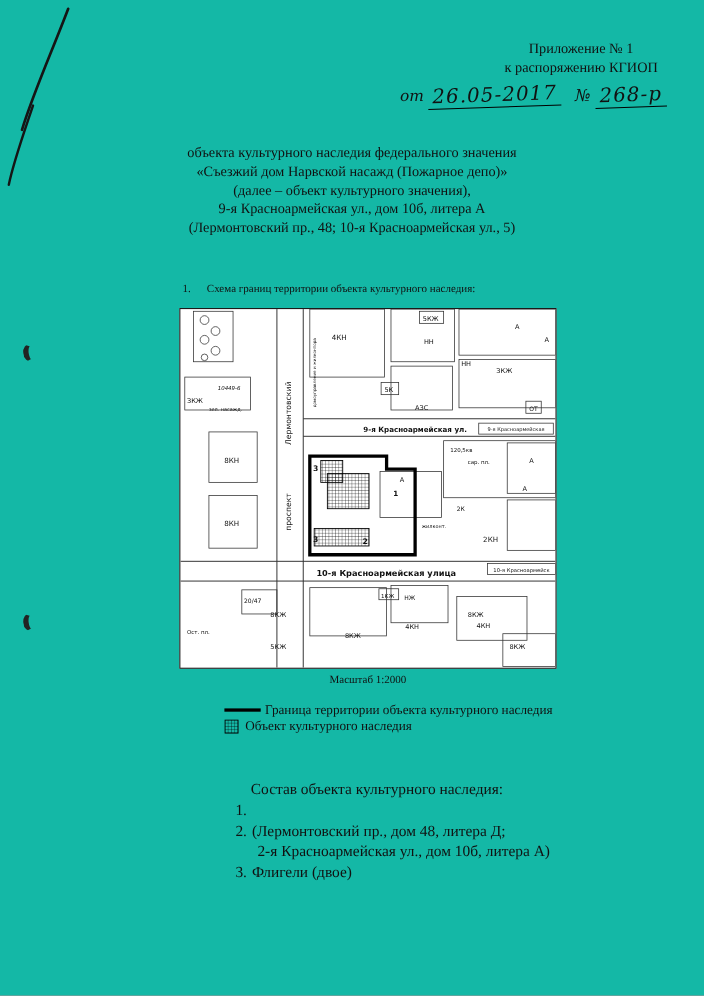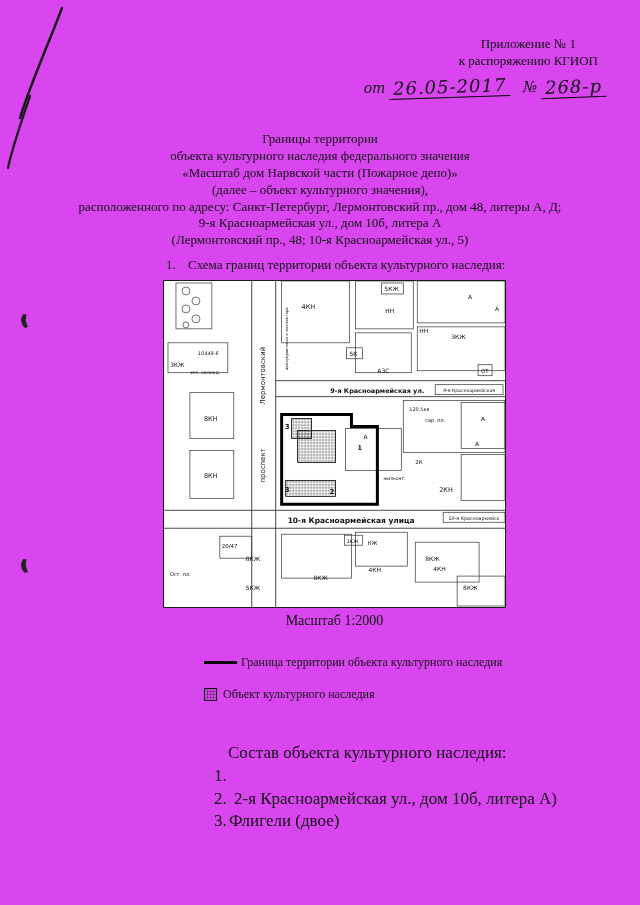--- a/index.html
+++ b/index.html
@@ -1,57 +1,57 @@
 <!DOCTYPE html>
 <html><head>
 <meta charset="utf-8">
 <style>
   *{box-sizing:border-box;margin:0;padding:0}
   html,body{background:#9a9a9a}
-  .page{position:relative;width:640px;height:905px;margin:0 auto;background:#d946ef;
+  .page{position:relative;width:640px;height:905px;margin:0 auto;background:#14b8a6;
         font-family:"Liberation Serif",serif;color:#111;overflow:hidden}
   .pen-mark{position:absolute;top:0;left:0}
   .hole{position:absolute;left:21px;width:15px;height:17px;border-radius:50%;
         border-left:5px solid #222;border-top:2px solid transparent;border-bottom:2px solid transparent;
         transform:rotate(-6deg)}
   .hole-top{top:312px}
   .hole-bottom{top:557px}
 
   .appendix{position:absolute;top:36px;right:42px;text-align:center;font-size:13px;line-height:1.3}
 
   .stamp{position:absolute;top:76px;right:34px;display:flex;align-items:flex-end}
   .hw{font-family:"DejaVu Serif",serif;font-style:italic}
   .stamp .from{font-size:14px;margin:0 4px 2px 0}
   .stamp .date{font-size:18px;letter-spacing:1px;border-bottom:1.4px solid #000;padding:0 4px;transform:rotate(-2deg)}
   .stamp .numsign{font-size:15px;margin:0 4px 2px 12px}
   .stamp .num{font-size:18px;letter-spacing:1px;border-bottom:1.4px solid #000;padding:0 4px;transform:rotate(-2deg)}
 
   .title{position:absolute;top:131px;left:30px;right:30px;text-align:center;font-size:13px;line-height:1.3}
 
-  .scheme-heading{position:absolute;top:257px;left:166px;font-size:13px}
+  .scheme-heading{position:absolute;top:257px;left:166px;font-size:10px}
   .scheme-heading .shn{display:inline-block;width:22px}
 
   .map-frame{position:absolute;top:280px;left:163px;width:343px;height:328px;border:1px solid #1a1a1a;background:#fff}
   #map-svg{width:100%;height:100%;display:block}
   #map-svg text{font-family:"DejaVu Sans",sans-serif;fill:#111}
   .blk{fill:none;stroke:#333;stroke-width:0.7}
   .tree{fill:none;stroke:#333;stroke-width:0.7}
   .street{stroke:#333;stroke-width:0.9}
   .hatched{fill:url(#hatchpat);stroke:#000;stroke-width:0.8}
   .boundary{fill:none;stroke:#000;stroke-width:3}
 
-  .scale{position:absolute;top:613px;left:163px;width:343px;text-align:center;font-size:14px}
+  .scale{position:absolute;top:613px;left:163px;width:343px;text-align:center;font-size:10px}
 
   .legend{position:absolute;top:637px;left:204px;font-size:12px;line-height:1.2}
   .legend-title{margin-left:79px;font-size:12.5px;margin-bottom:2px}
-  .legend-row{display:flex;align-items:center;margin-top:18px}
+  .legend-row{display:flex;align-items:center;margin-top:1px}
   .legend-line{width:33px;border-top:3.6px solid #000;margin-right:4px;flex:none}
   .legend-square{margin-right:6px;flex:none}
 
-  .composition{position:absolute;top:742px;left:214px;font-size:17px;line-height:1.32}
+  .composition{position:absolute;top:710px;left:214px;font-size:14px;line-height:1.32}
   .comp-title{margin-left:14px;margin-bottom:1px}
   .comp-item{display:flex}
   .comp-num{width:15px;flex:none}
   .comp-lines .sub{padding-left:5px}
 </style>
 </head>
 <body>
 
 <div class="page">
 
@@ -68,25 +68,23 @@
   </div>
 
   <div class="stamp">
     <span class="hw from">от</span>
     <span class="hw date">26.05-2017</span>
     <span class="hw numsign">№</span>
     <span class="hw num">268-р</span>
   </div>
 
   <div class="title">
-    <div>Границы территории</div>
     <div>объекта культурного наследия федерального значения</div>
-    <div>«Масштаб дом Нарвской части (Пожарное депо)»</div>
+    <div>«Съезжий дом Нарвской насажд (Пожарное депо)»</div>
     <div>(далее – объект культурного значения),</div>
-    <div>расположенного по адресу: Санкт-Петербург, Лермонтовский пр., дом 48, литеры А, Д;</div>
     <div>9-я Красноармейская ул., дом 10б, литера А</div>
     <div>(Лермонтовский пр., 48; 10-я Красноармейская ул., 5)</div>
   </div>
 
   <div class="scheme-heading">
     <span class="shn">1.</span><span>Схема границ территории объекта культурного наследия:</span>
   </div>
 
   <div class="map-frame">
     <svg id="map-svg" viewBox="0 0 342 327" preserveAspectRatio="none">
@@ -205,20 +203,21 @@
   <div class="composition">
     <div class="comp-title">Состав объекта культурного наследия:</div>
 
     <div class="comp-item">
       <span class="comp-num">1.</span>
     </div>
 
     <div class="comp-item">
       <span class="comp-num">2.</span>
       <div class="comp-lines">
+        <div>(Лермонтовский пр., дом 48, литера Д;</div>
         <div class="sub">2-я Красноармейская ул., дом 10б, литера А)</div>
       </div>
     </div>
 
     <div class="comp-item">
       <span class="comp-num">3.</span>
       <div class="comp-lines">
         <div>Флигели (двое)</div>
       </div>
     </div>

